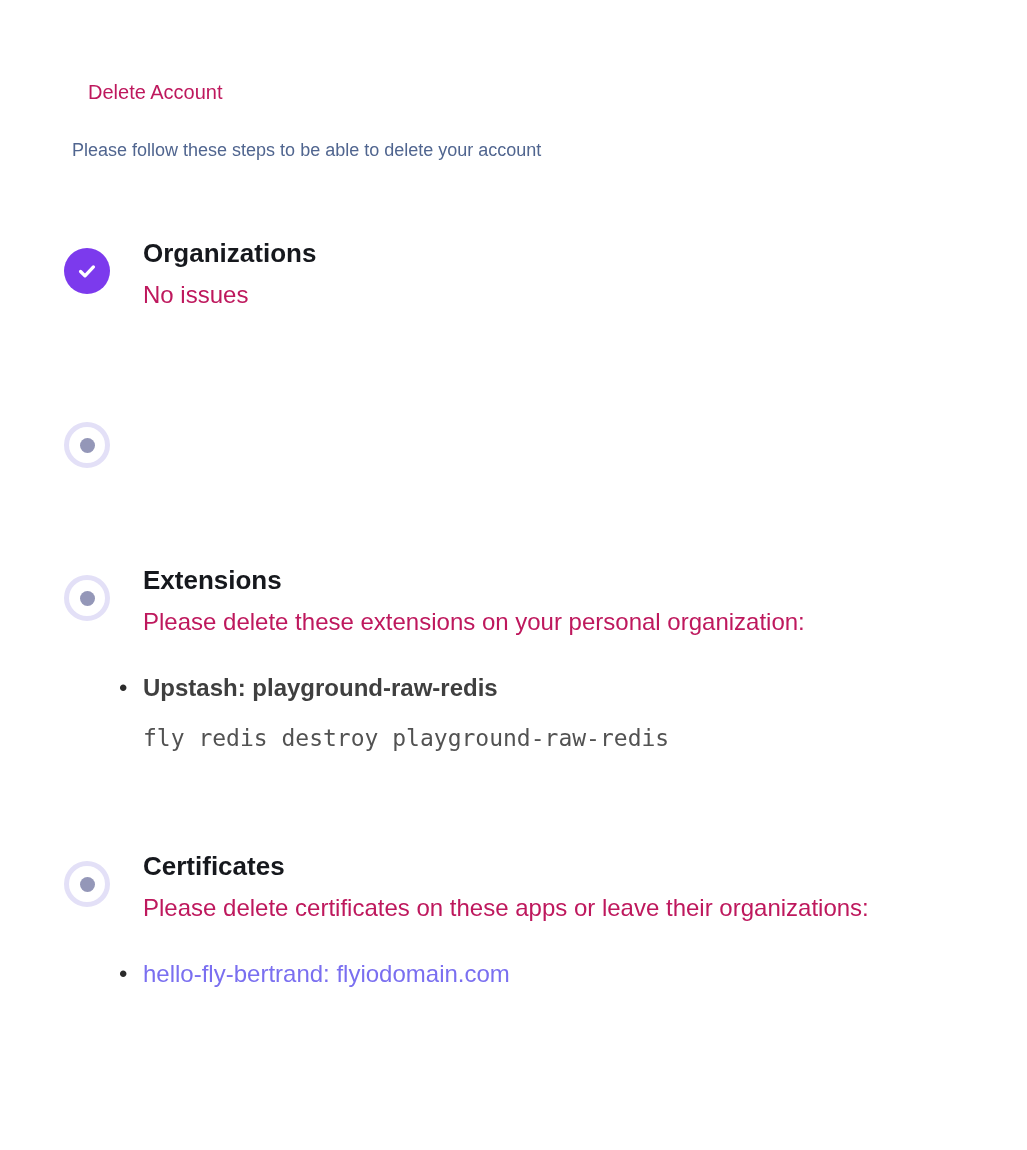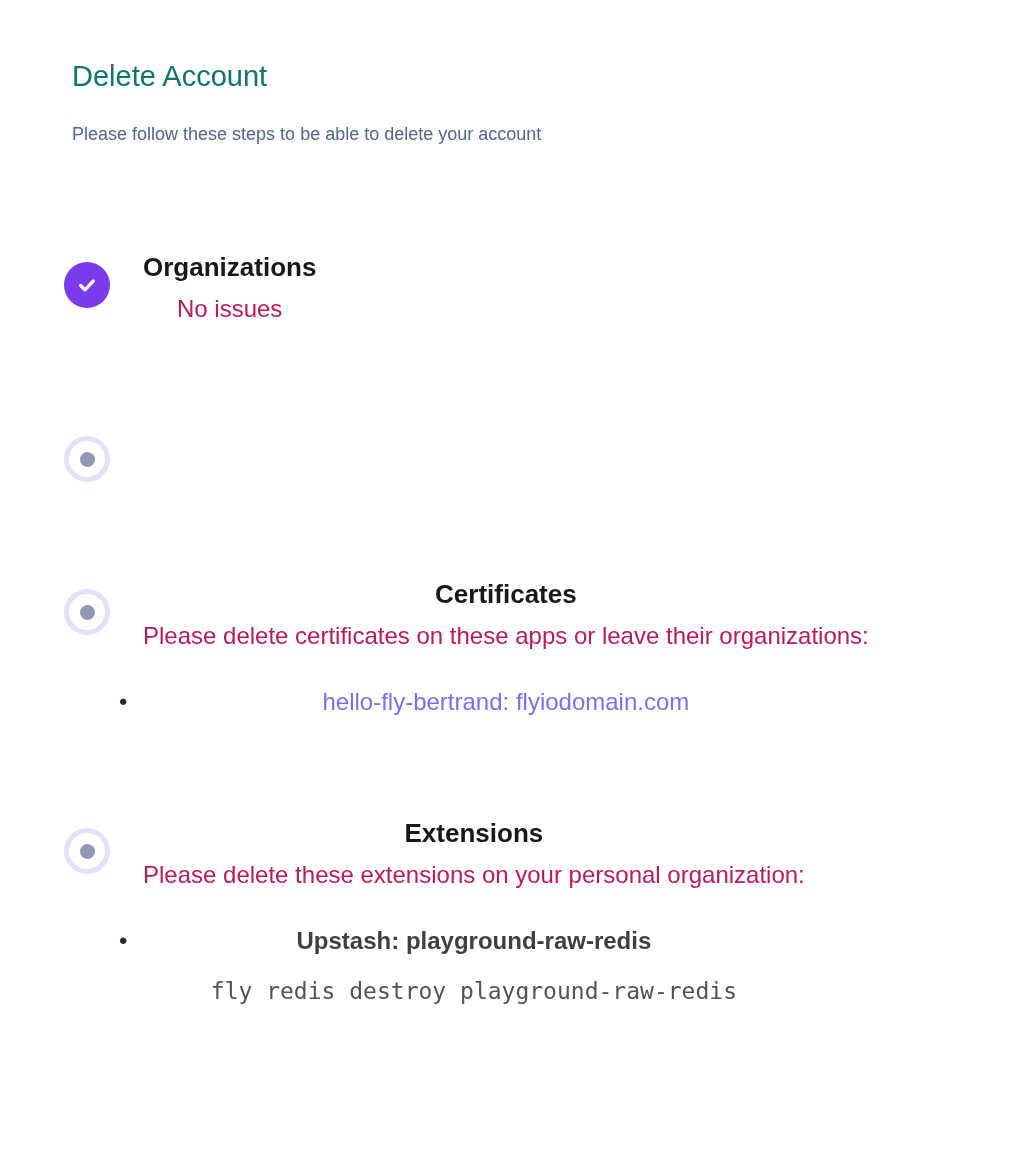--- a/index.html
+++ b/index.html
@@ -8,37 +8,36 @@
     width: 1027px;
     height: 1150px;
     background: #ffffff;
     font-family: "Liberation Sans", sans-serif;
     overflow: hidden;
   }
   .container {
     padding: 60px 40px 0 72px;
   }
   .page-title {
-    font-size: 29px;
+    font-size: 20px;
     font-weight: 500;
-    color: #0f766e;
+    color: #be185d;
     line-height: 32px;
-    margin: 0;
+    margin: 16px;
   }
   .page-subtitle {
     font-size: 18px;
     font-weight: 400;
     color: #50658f;
     line-height: 30px;
     margin-top: 27px;
   }
   .steps {
-    margin-top: 103px;
+    margin-top: 73px;
     margin-left: -8px;
-    text-align: center;
   }
   .step {
     display: flex;
     align-items: flex-start;
     margin-bottom: 97px;
   }
   .step:last-child { margin-bottom: 0; }
   .marker {
     flex: 0 0 46px;
     width: 46px;
@@ -149,35 +148,35 @@
           </ul>
     </div>
   </div>
 
   <div class="step">
     <div class="marker pending">
 
       <span class="pending-dot"></span>
     </div>
     <div class="step-content">
-      <div class="step-title">Certificates</div>
-      <div class="step-desc">Please delete certificates on these apps or leave their organizations:</div>
+      <div class="step-title">Extensions</div>
+      <div class="step-desc">Please delete these extensions on your personal organization:</div>
       <ul class="items">
-            <li><a href="#">hello-fly-bertrand: flyiodomain.com</a></li>
+            <li><strong>Upstash: playground-raw-redis</strong><div class="cli-command">fly redis destroy playground-raw-redis</div></li>
           </ul>
     </div>
   </div>
 
   <div class="step">
     <div class="marker pending">
 
       <span class="pending-dot"></span>
     </div>
     <div class="step-content">
-      <div class="step-title">Extensions</div>
-      <div class="step-desc">Please delete these extensions on your personal organization:</div>
+      <div class="step-title">Certificates</div>
+      <div class="step-desc">Please delete certificates on these apps or leave their organizations:</div>
       <ul class="items">
-            <li><strong>Upstash: playground-raw-redis</strong><div class="cli-command">fly redis destroy playground-raw-redis</div></li>
+            <li><a href="#">hello-fly-bertrand: flyiodomain.com</a></li>
           </ul>
     </div>
   </div>
 </div>
 </div>
 
 </body></html>

